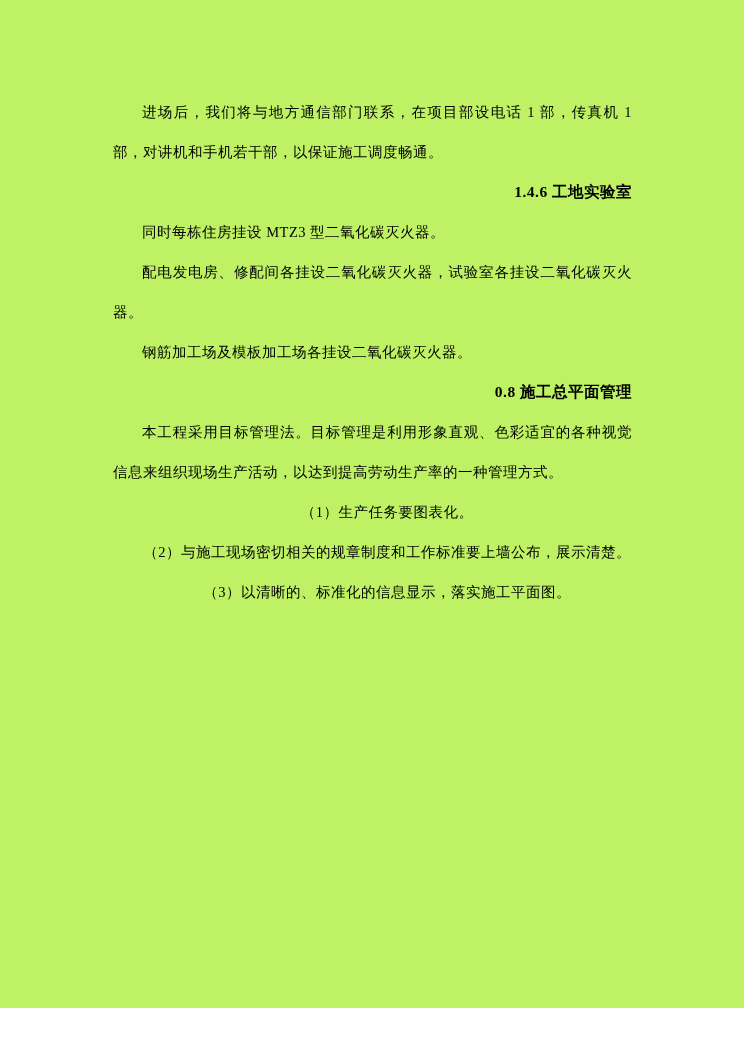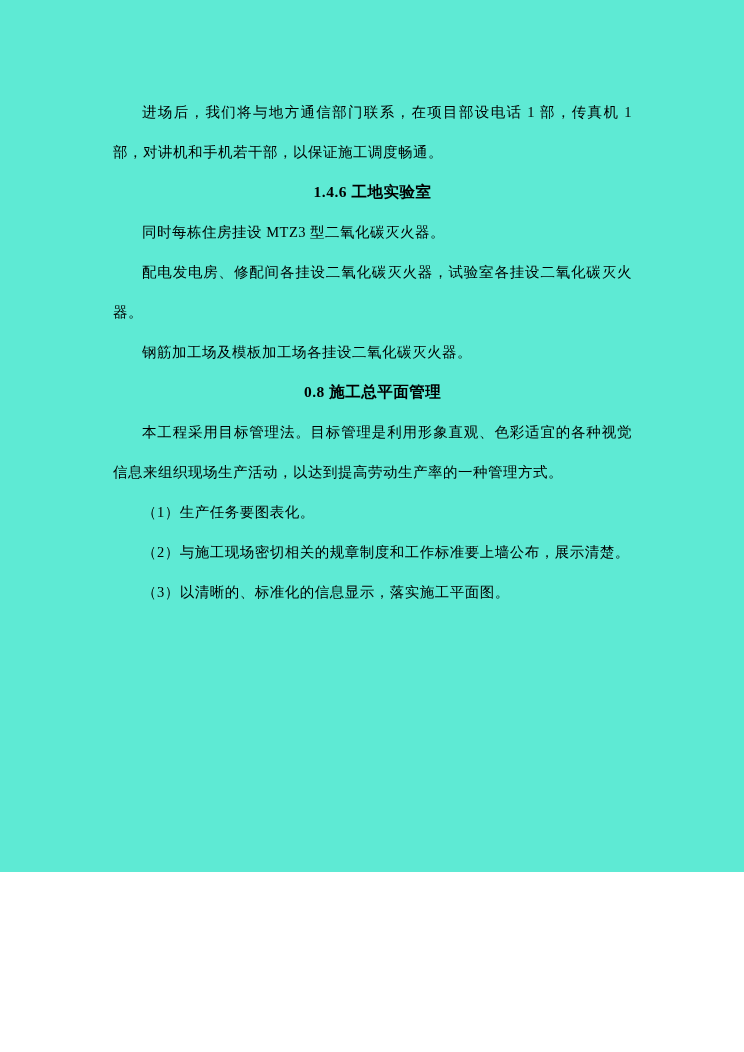--- a/index.html
+++ b/index.html
@@ -10,47 +10,47 @@
   body {
     width: 744px;
     height: 1052px;
     font-family: "Liberation Serif", "DejaVu Serif", serif;
     color: #000000;
     overflow: hidden;
   }
   .page {
     box-sizing: border-box;
     width: 744px;
-    height: 872px;
+    height: 1008px;
     padding: 92px 112px 40px 113px;
-    background: #5eead4;
+    background: #bef264;
   }
   .para {
     margin: 0;
     font-size: 14.5px;
     line-height: 40px;
     text-align: justify;
     text-indent: 2em;
     letter-spacing: 0.5px;
     word-break: break-all;
   }
   .heading {
     margin: 0;
     font-size: 15.5px;
     line-height: 40px;
     font-weight: bold;
-    text-align: center;
+    text-align: right;
     text-indent: 0;
     letter-spacing: 0.5px;
   }
   .list-item {
     margin: 0;
     font-size: 14.5px;
     line-height: 40px;
-    text-align: left;
+    text-align: center;
     text-indent: 2em;
     letter-spacing: 0.5px;
   }
 </style>
 </head>
 <body>
 
 <div class="page">
 
   <p class="para">进场后，我们将与地方通信部门联系，在项目部设电话 1 部，传真机 1 部，对讲机和手机若干部，以保证施工调度畅通。</p>

